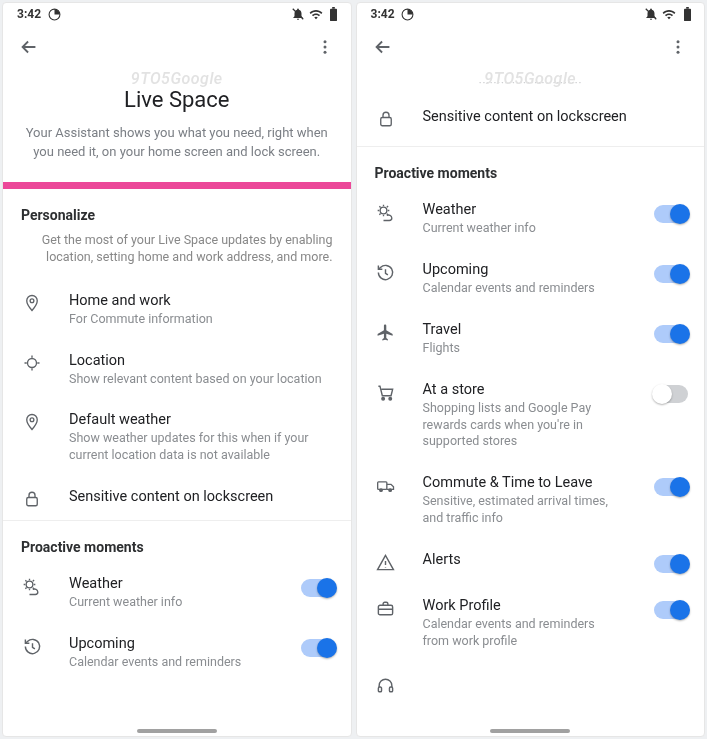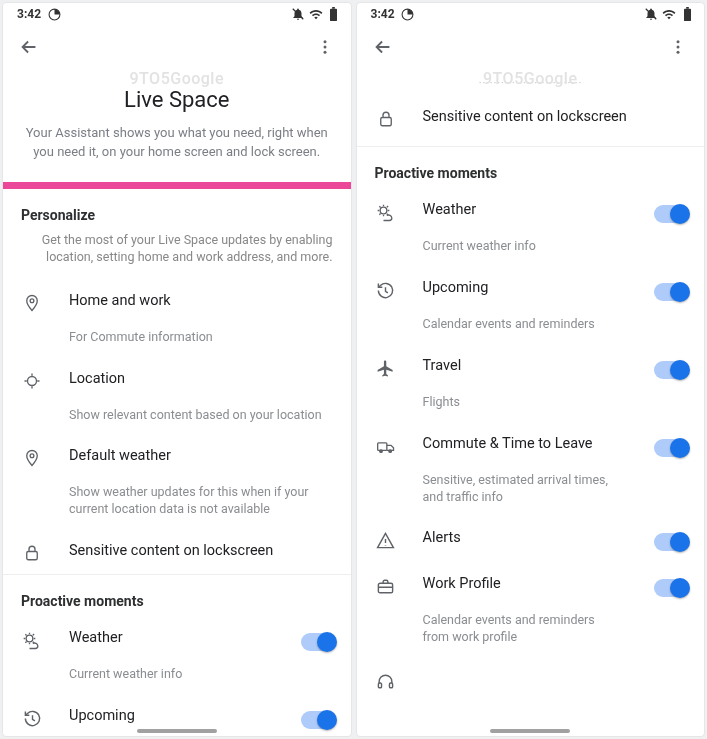--- a/index.html
+++ b/index.html
@@ -44,20 +44,21 @@
     width: 28px; height: 28px;
     display:flex; align-items:center; justify-content:center;
     color:#5f6368;
   }
   .watermark {
     position:absolute;
     top:66px; left:50%; transform:translateX(-50%);
     color:#e2e2e2; font-size:16px; font-weight:500; letter-spacing:0.5px;
     pointer-events:none;
     z-index: 2;
+    font-style: italic;
   }
   .scroll {
     flex:1;
     overflow:hidden;
     position:relative;
   }
   .hero {
     text-align:center;
     padding: 18px 22px 20px 22px;
     border-bottom: 7px solid #ec4899;
@@ -80,21 +81,21 @@
     gap: 26px;
   }
   .row .ico {
     width:22px; flex:0 0 22px;
     display:flex; align-items:center; justify-content:center;
     margin-top:2px;
     color:#5f6368;
   }
   .row .texts { flex:1; min-width:0; }
   .row .title { font-size:14.5px; color:#202124; }
-  .row .sub { font-size:12.5px; color:#8a8d91; margin-top:20px; line-height:1.35;}
+  .row .sub { font-size:12.5px; color:#8a8d91; margin-top:2px; line-height:1.35;}
   .row .ctrl { flex:0 0 auto; margin-left:6px; margin-top:4px;}
   .divider { border-top:1px solid #eee; }
   .switch {
     width:34px; height:18px; border-radius:10px; position:relative;
     background:#cfd1d4;
   }
   .switch.on { background:#aecbfa; }
   .switch::after{
     content:""; position:absolute; top:-1px; width:20px; height:20px;
     border-radius:50%; background:#fff;
@@ -374,20 +375,36 @@
         </div>
       <div class="texts">
         <div class="title">Travel</div>
         <div class="sub">Flights</div>
       </div>
       <div class="ctrl">
           <div class="switch on"></div>
         </div>
     </div>
 
+    <div class="row">
+      <div class="ico">
+          <svg width="19" height="19" viewBox="0 0 24 24" fill="none" stroke="#5f6368" stroke-width="1.8">
+            <circle cx="9" cy="20" r="1.6" fill="#5f6368"></circle>
+            <circle cx="18" cy="20" r="1.6" fill="#5f6368"></circle>
+            <path d="M3 4h2l3 12h11l2-8H7"></path>
+          </svg>
+        </div>
+      <div class="texts">
+        <div class="title">At a store</div>
+        <div class="sub">Shopping lists and Google Pay rewards cards when you're in supported stores</div>
+      </div>
+      <div class="ctrl">
+          <div class="switch"></div>
+        </div>
+    </div>
 
     <div class="row">
       <div class="ico">
           <svg width="20" height="20" viewBox="0 0 24 24" fill="none" stroke="#5f6368" stroke-width="1.6">
             <rect x="2" y="7" width="11" height="9" rx="1"></rect>
             <path d="M13 10h5l3 3v3h-8"></path>
             <circle cx="6" cy="17" r="1.5" fill="#5f6368"></circle>
             <circle cx="17" cy="17" r="1.5" fill="#5f6368"></circle>
           </svg>
         </div>

